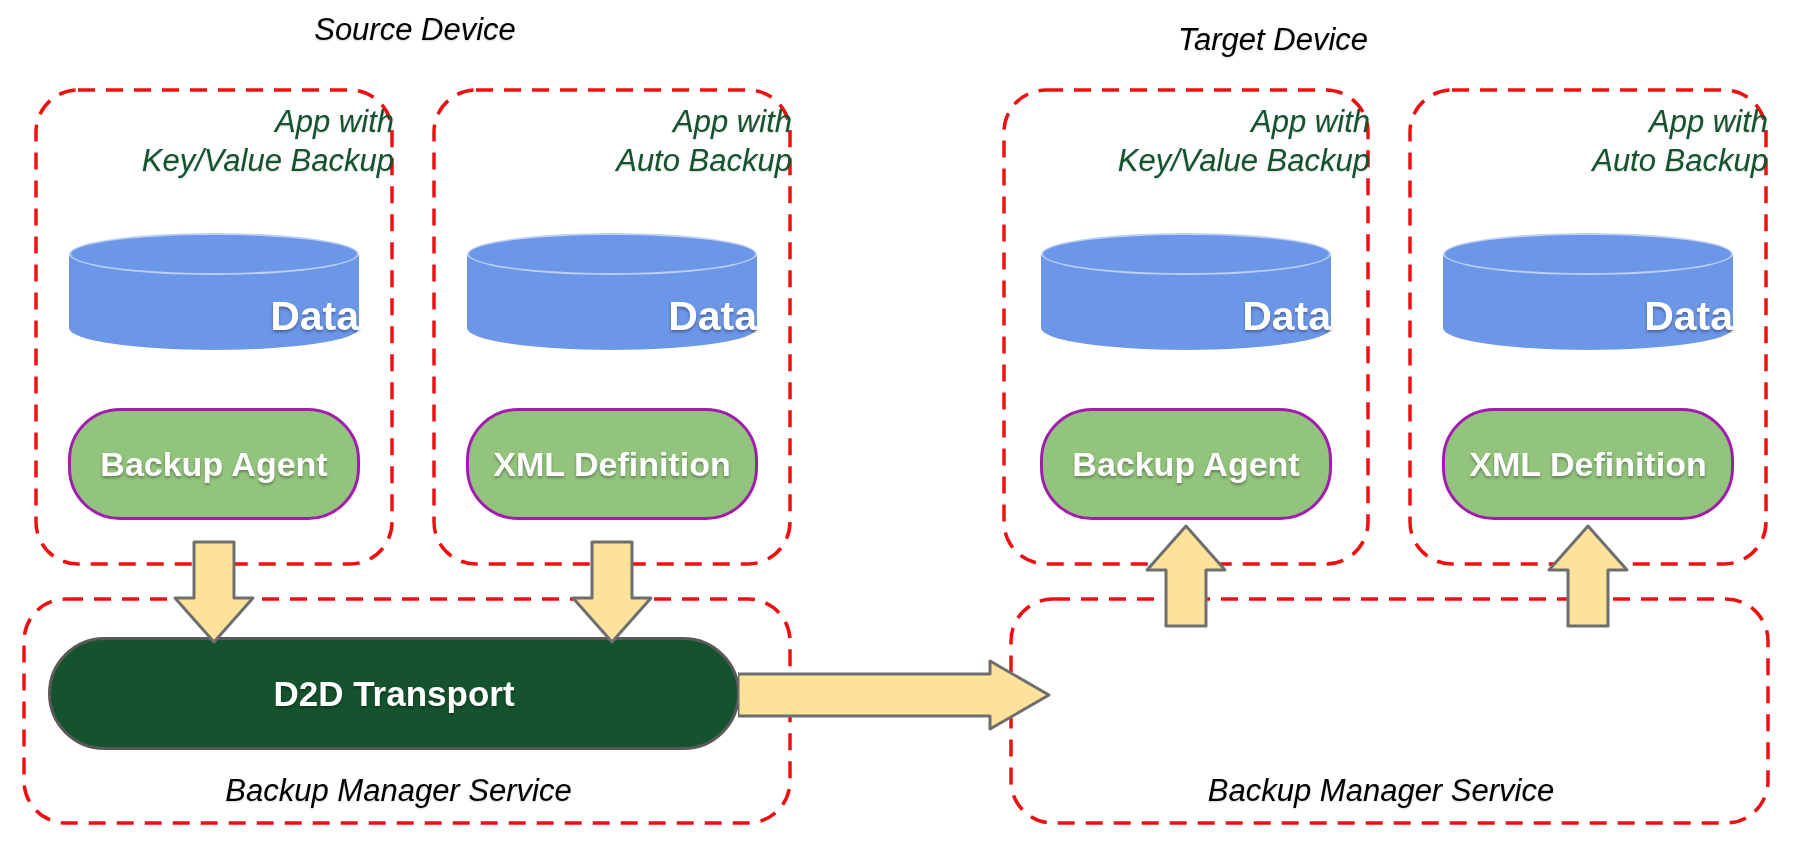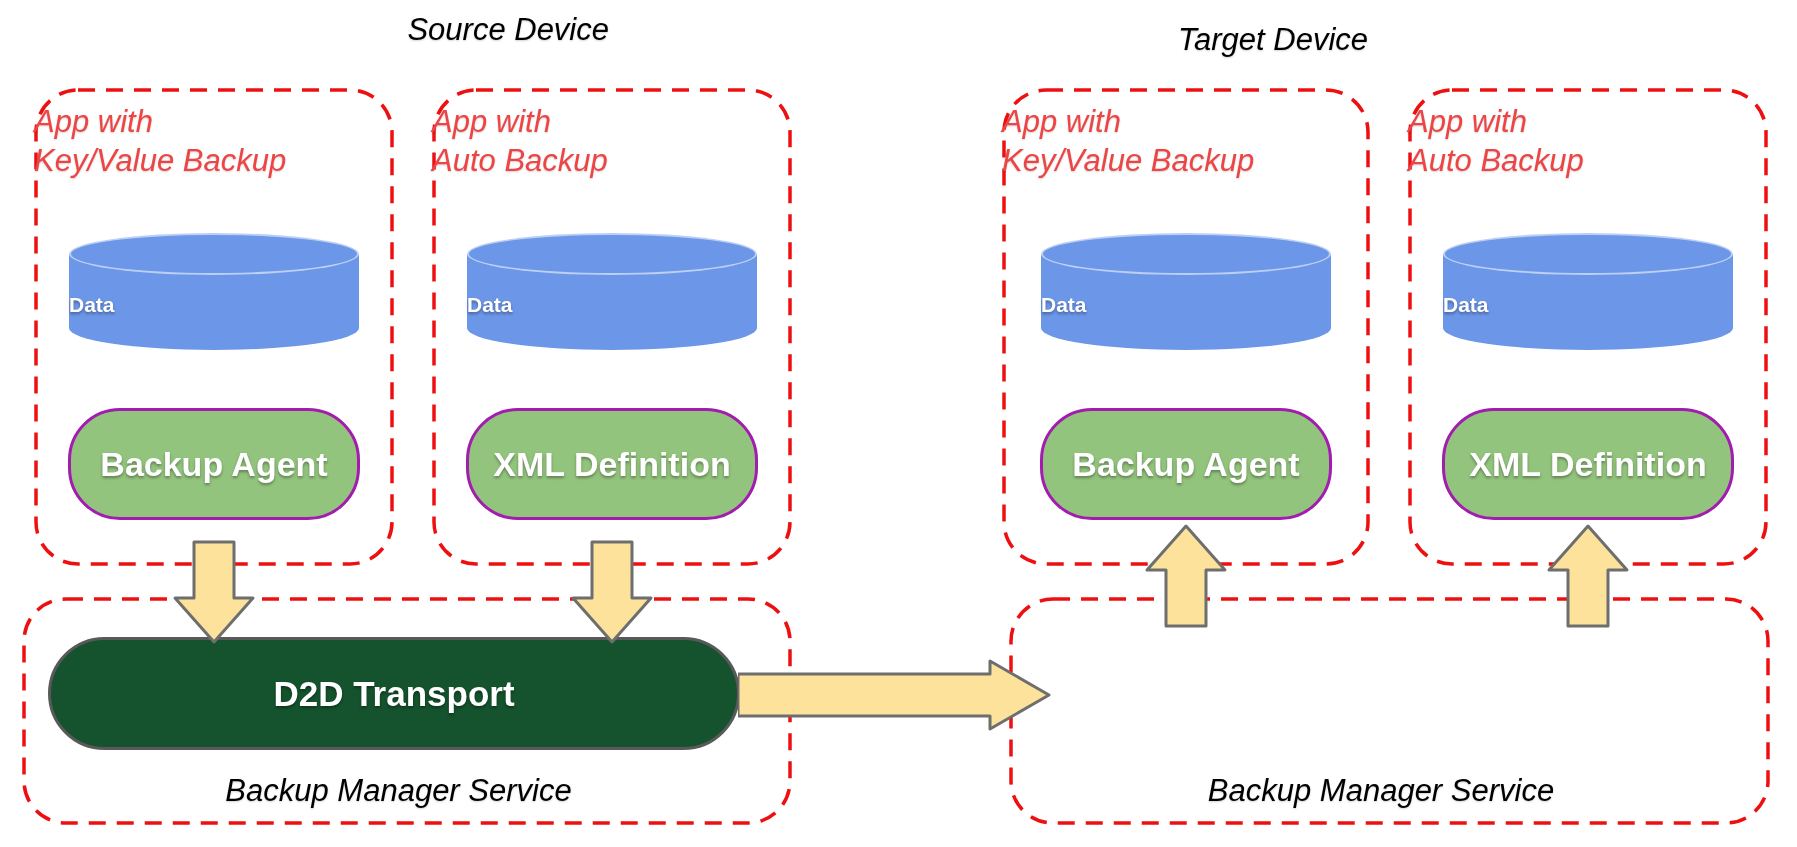--- a/index.html
+++ b/index.html
@@ -8,37 +8,37 @@
     font-family:"Liberation Sans", sans-serif; overflow:hidden;
   }
   .title {
     position:absolute; top:12px; width:400px; text-align:center;
     font-style:italic; font-size:31px; color:#000;
     text-shadow:0 1px 2px rgba(0,0,0,.18);
   }
   .dash-svg { position:absolute; left:0; top:0; }
   .app-box { position:absolute; top:88px; height:478px; }
   .app-label {
-    position:absolute; top:14px; left:0; right:0; text-align:left;
-    font-style:italic; font-size:31px; line-height:39px; color:#ef4444;
+    position:absolute; top:14px; left:0; right:0; text-align:right;
+    font-style:italic; font-size:31px; line-height:39px; color:#14532d;
     text-shadow:0 1px 2px rgba(0,0,0,.18);
   }
   .app-label span { display:block; }
   .cylinder { position:absolute; top:145px; left:50%; margin-left:-145px; width:290px; height:117px; }
   .cyl-top {
     position:absolute; top:0; left:0; right:0; height:42px; box-sizing:border-box;
     background:#6C96E8; border:2px solid rgba(255,255,255,.55); border-radius:50%;
   }
   .cyl-body {
     position:absolute; top:22px; left:0; right:0; bottom:0;
     background:#6C96E8; border-radius:0 0 50% 50% / 0 0 22px 22px;
   }
   .cyl-label {
-    position:absolute; left:0; right:0; top:60px; text-align:left;
-    font-weight:bold; font-size:21px; color:#fff; text-shadow:0 2px 3px rgba(0,0,0,.35);
+    position:absolute; left:0; right:0; top:60px; text-align:right;
+    font-weight:bold; font-size:41px; color:#fff; text-shadow:0 2px 3px rgba(0,0,0,.35);
   }
   .pill {
     position:absolute; top:320px; left:50%; margin-left:-146px; width:292px; height:112px;
     box-sizing:border-box; background:#93c47d; border:3px solid #a21caf; border-radius:52px;
     display:flex; align-items:center; justify-content:center;
     font-weight:bold; font-size:34px; color:#fff; text-shadow:0 2px 3px rgba(0,0,0,.35);
   }
   .service-box { position:absolute; top:597px; height:228px; }
   .transport-pill {
     position:absolute; top:40px; height:113px; box-sizing:border-box;
@@ -50,21 +50,21 @@
     position:absolute; bottom:16px; left:0; right:17px; text-align:center;
     font-style:italic; font-size:31px; color:#000; text-shadow:0 1px 2px rgba(0,0,0,.18);
   }
   .arrow { position:absolute; z-index:5; }
 </style>
 </head>
 <body>
 
 <div class="canvas">
 
-  <div class="title" style="left:209px;text-align:right;">Source Device</div>
+  <div class="title" style="left:215px;">Source Device</div>
   <div class="title" style="left:1073px;margin-top:10px;">Target Device</div>
 
   <div class="app-box" style="left:34px; width:360px;">
     <svg class="dash-svg" width="360" height="478">
       <rect x="2" y="2" width="356" height="474" rx="42" fill="none" stroke="#ee1010" stroke-width="3.5" stroke-dasharray="17 11"></rect>
     </svg>
     <div class="app-label">
       <span>App with</span>
       <span>Key/Value Backup</span>
     </div>

